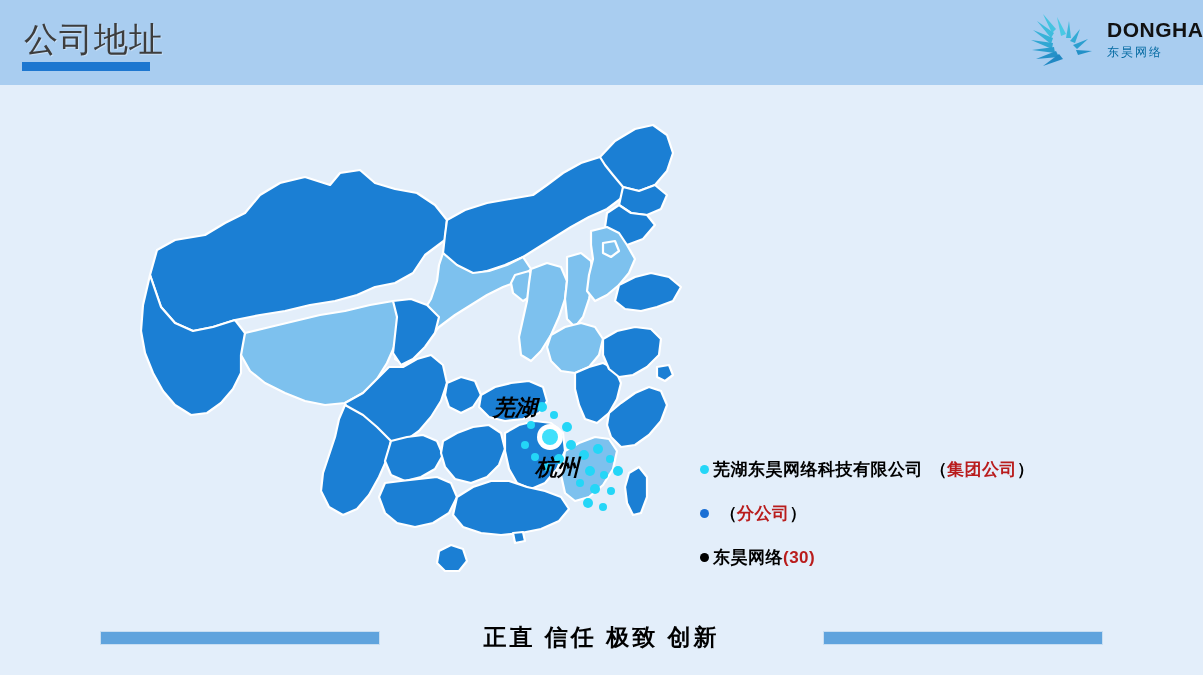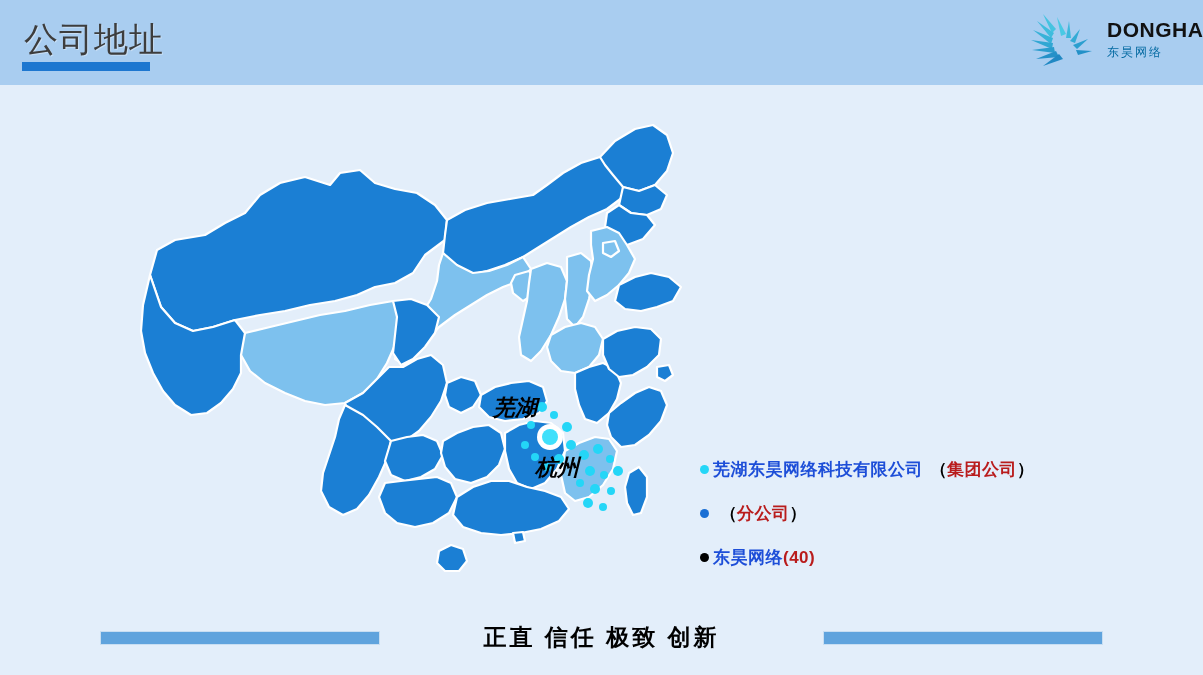--- a/index.html
+++ b/index.html
@@ -62,21 +62,21 @@
   }
   .legend-row{
     display:flex;align-items:center;margin-bottom:21px;
     white-space:nowrap;
   }
   .legend-bullet{
     width:9px;height:9px;border-radius:50%;
     margin-right:4px;flex:0 0 auto;
   }
   .legend-main{
-    font-size:17px;font-weight:bold;color:#1d4ed8;letter-spacing:.5px;
+    font-size:17px;font-weight:bold;color:#000000;letter-spacing:.5px;
   }
   .legend-accent{
     font-size:17px;font-weight:bold;color:#b91c1c;letter-spacing:.5px;
   }
   .legend-paren{
     font-size:17px;font-weight:bold;color:#000;
   }
   .gap-sm{display:inline-block;width:7px;}
   
   #footer-slogan{
@@ -238,20 +238,20 @@
     <span class="legend-bullet" style="background:#1a6fd4"></span>
     <span class="gap-sm"></span>
     <span class="legend-paren">（</span>
     <span class="legend-accent">分公司</span>
     <span class="legend-paren">）</span>
   </div>
 
   <div class="legend-row">
     <span class="legend-bullet" style="background:#000000"></span>
     <span class="legend-main">东昊网络</span>
-    <span class="legend-accent">(40)</span>
+    <span class="legend-accent">(30)</span>
   </div>
 
 </div>
 
 <div id="footer-slogan">正直  信任  极致  创新</div>
 <div class="footer-bar" id="footer-bar-left"></div>
 <div class="footer-bar" id="footer-bar-right"></div>
 
 </body></html>

